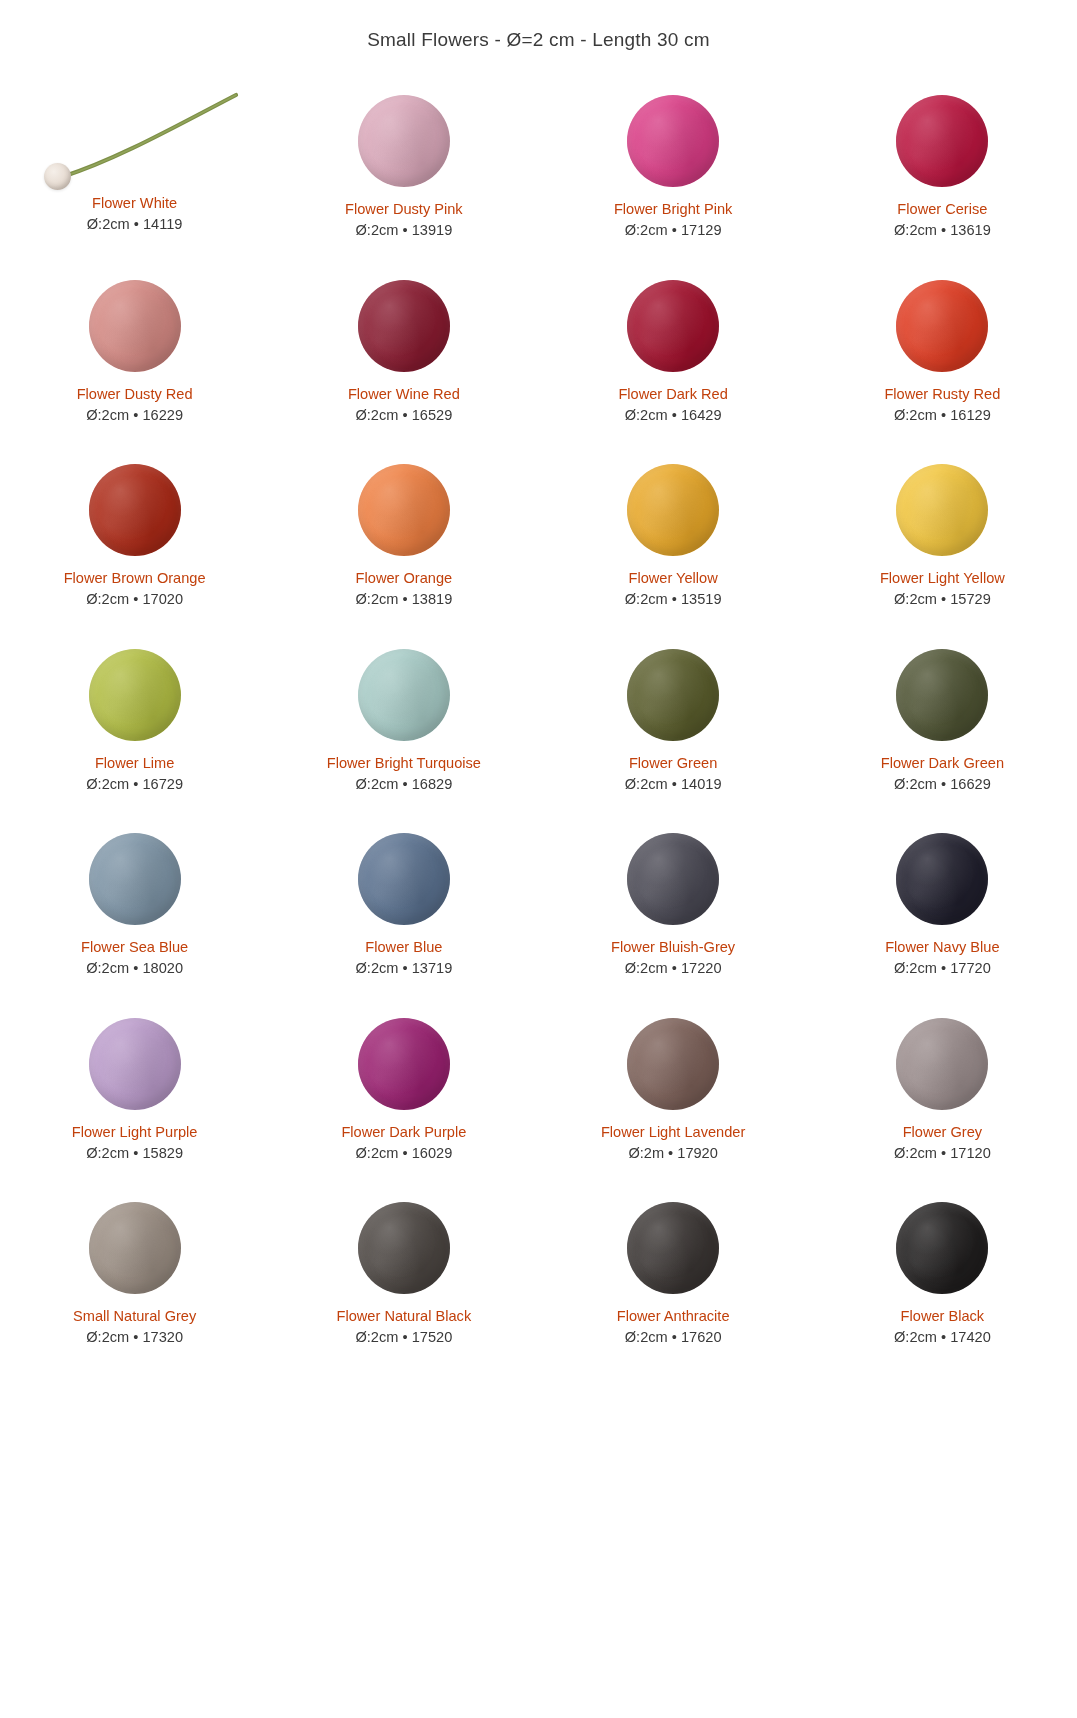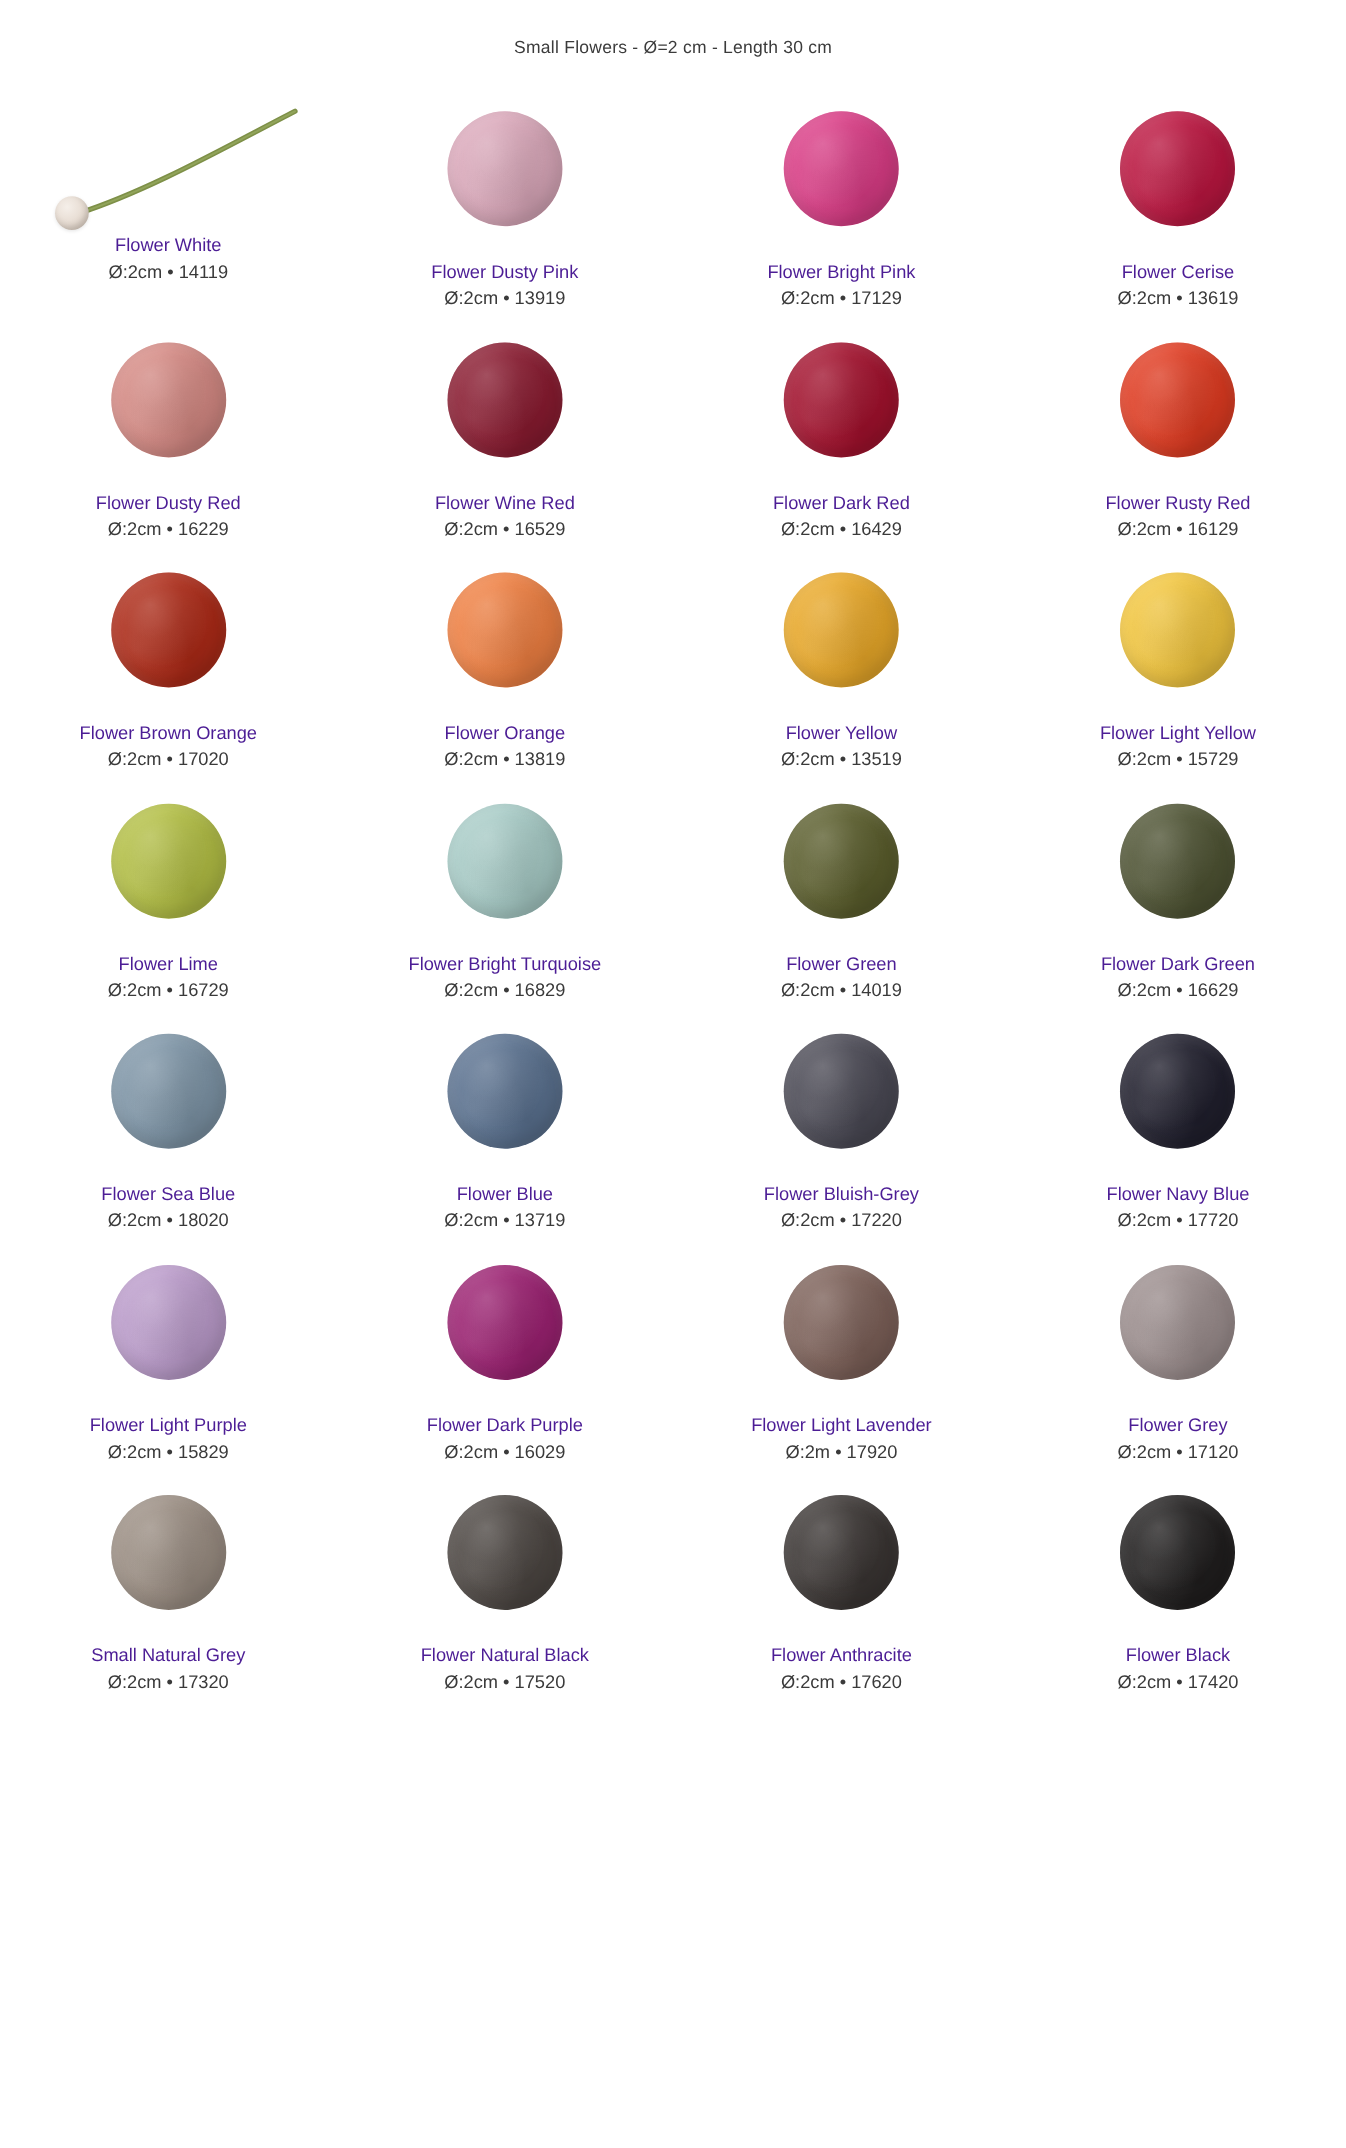--- a/index.html
+++ b/index.html
@@ -15,21 +15,21 @@
     overflow: hidden;
   }
   .page {
     width: 1077px;
     height: 1718px;
     position: relative;
     padding: 0;
   }
   .page-title {
     text-align: center;
-    font-size: 14px;
+    font-size: 19px;
     font-weight: 400;
     color: #3b3b3b;
     letter-spacing: 0.2px;
     padding-top: 29px;
     padding-bottom: 0;
   }
   .grid {
     margin-top: 38px;
     width: 1077px;
     display: flex;
@@ -74,21 +74,21 @@
     content: "";
     position: absolute;
     inset: 0;
     border-radius: 50%;
     box-shadow: inset -4px -6px 12px rgba(0,0,0,0.16),
                 inset 3px 4px 10px rgba(255,255,255,0.13);
   }
   .label {
     font-size: 14.6px;
     line-height: 21px;
-    color: #4c1d95;
+    color: #c2410c;
     text-align: center;
     white-space: nowrap;
   }
   .code {
     font-size: 14.6px;
     line-height: 21px;
     color: #3a3a3a;
     text-align: right;
     white-space: nowrap;
   }
@@ -120,21 +120,21 @@
     background: radial-gradient(circle at 36% 32%, #f3ece6 0%, #e6dbd1 48%, #cfc1b4 100%);
     box-shadow: inset -2px -3px 5px rgba(0,0,0,0.14), 0 1px 3px rgba(0,0,0,0.10);
   }
   .stem-cell .text-block {
     margin-top: 0;
   }
   .text-block {
     display: flex;
     flex-direction: column;
     align-items: center;
-    margin-top: 21px;
+    margin-top: 6px;
   }
 </style>
 </head>
 <body>
 
 <div class="page">
 
   <h1 class="page-title">Small Flowers - Ø=2 cm - Length 30 cm</h1>
 
   <div class="grid">

